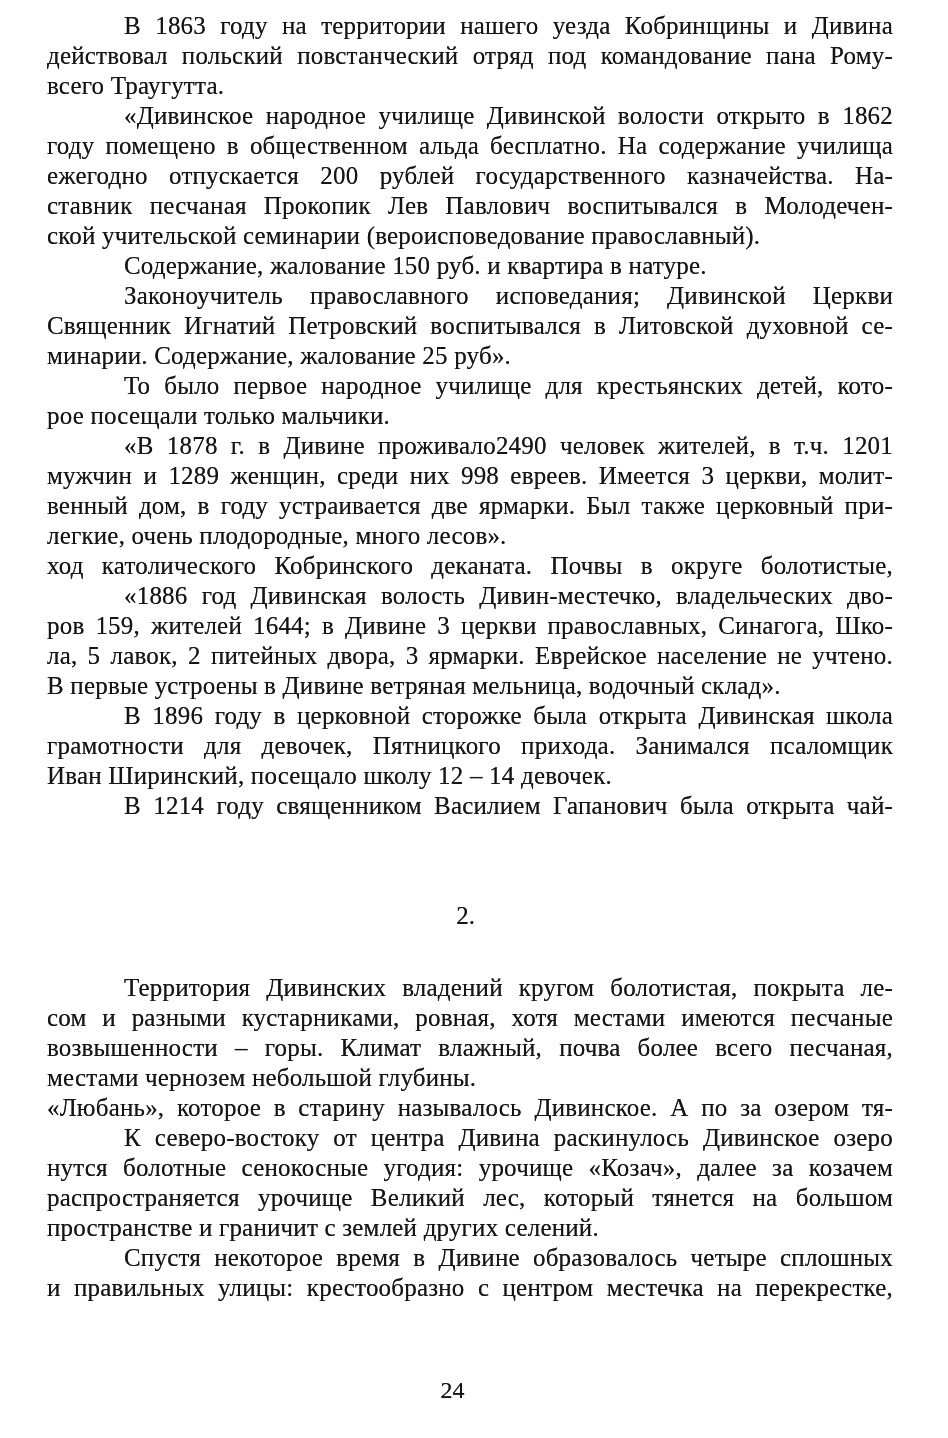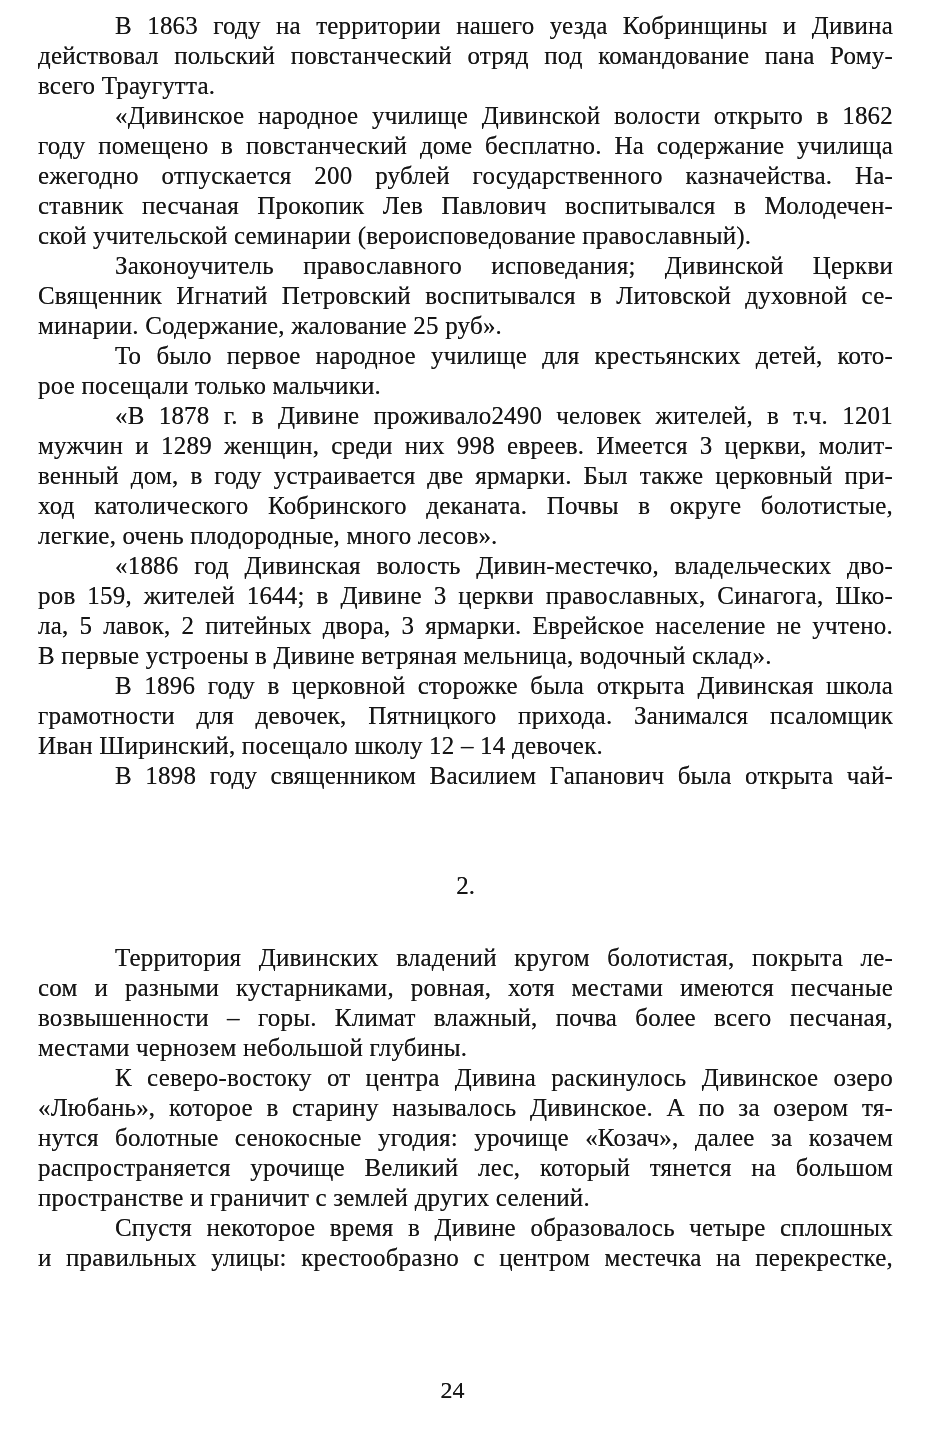--- a/index.html
+++ b/index.html
@@ -23,20 +23,21 @@
   .section { display: block; }
   .paragraph { display: block; }
   .line {
     font-size: 25px;
     line-height: 30px;
     letter-spacing: 0.2px;
     text-align: justify;
     text-align-last: justify;
     text-shadow: 0 0 0.5px rgba(0,0,0,0.65);
     white-space: normal;
+    margin-left: 9px;
   }
   .line.first { text-indent: 77px; }
   .line.last  { text-align-last: left; }
   .section-heading {
     margin-top: 80px;
     margin-bottom: 42px;
     font-size: 25px;
     line-height: 30px;
     text-align: center;
     text-shadow: 0 0 0.5px rgba(0,0,0,0.65);
@@ -57,67 +58,70 @@
 
 <div class="page">
   <div class="section">
       <div class="paragraph">
         <div class="line first">В 1863 году на территории нашего уезда Кобринщины и Дивина</div>
         <div class="line">действовал польский повстанческий отряд под командование пана Рому-</div>
         <div class="line last">всего Траугутта.</div>
       </div>
       <div class="paragraph">
         <div class="line first">«Дивинское народное училище Дивинской волости открыто в 1862</div>
-        <div class="line">году помещено в повстанческий доме бесплатно. На содержание училища</div>
+        <div class="line">году помещено в общественном альда бесплатно. На содержание училища</div>
         <div class="line">ежегодно отпускается 200 рублей государственного казначейства. На-</div>
         <div class="line">ставник песчаная Прокопик Лев Павлович воспитывался в Молодечен-</div>
         <div class="line last">ской учительской семинарии (вероисповедование православный).</div>
+      </div>
+      <div class="paragraph">
+        <div class="line first last">Содержание, жалование 150 руб. и квартира в натуре.</div>
       </div>
       <div class="paragraph">
         <div class="line first">Законоучитель православного исповедания; Дивинской Церкви</div>
         <div class="line">Священник Игнатий Петровский воспитывался в Литовской духовной се-</div>
         <div class="line last">минарии. Содержание, жалование 25 руб».</div>
       </div>
       <div class="paragraph">
         <div class="line first">То было первое народное училище для крестьянских детей, кото-</div>
         <div class="line last">рое посещали только мальчики.</div>
       </div>
       <div class="paragraph">
         <div class="line first">«В 1878 г. в Дивине проживало2490 человек жителей, в т.ч. 1201</div>
         <div class="line">мужчин и 1289 женщин, среди них 998 евреев. Имеется 3 церкви, молит-</div>
         <div class="line">венный дом, в году устраивается две ярмарки. Был также церковный при-</div>
+        <div class="line last">легкие, очень плодородные, много лесов».</div>
         <div class="line">ход католического Кобринского деканата. Почвы в округе болотистые,</div>
-        <div class="line last">легкие, очень плодородные, много лесов».</div>
       </div>
       <div class="paragraph">
         <div class="line first">«1886 год Дивинская волость Дивин-местечко, владельческих дво-</div>
         <div class="line">ров 159, жителей 1644; в Дивине 3 церкви православных, Синагога, Шко-</div>
         <div class="line">ла, 5 лавок, 2 питейных двора, 3 ярмарки. Еврейское население не учтено.</div>
         <div class="line last">В первые устроены в Дивине ветряная мельница, водочный склад».</div>
       </div>
       <div class="paragraph">
         <div class="line first">В 1896 году в церковной сторожке была открыта Дивинская школа</div>
         <div class="line">грамотности для девочек, Пятницкого прихода. Занимался псаломщик</div>
         <div class="line last">Иван Ширинский, посещало школу 12 – 14 девочек.</div>
       </div>
       <div class="paragraph">
-        <div class="line first">В 1898 году священником Василием Гапанович была открыта чай-</div>
+        <div class="line first">В 1214 году священником Василием Гапанович была открыта чай-</div>
       </div>
     </div>
   <div class="section-heading">2.</div>
   <div class="section">
       <div class="paragraph">
         <div class="line first">Территория Дивинских владений кругом болотистая, покрыта ле-</div>
         <div class="line">сом и разными кустарниками, ровная, хотя местами имеются песчаные</div>
         <div class="line">возвышенности – горы. Климат влажный, почва более всего песчаная,</div>
         <div class="line last">местами чернозем небольшой глубины.</div>
       </div>
       <div class="paragraph">
+        <div class="line">«Любань», которое в старину называлось Дивинское. А по за озером тя-</div>
         <div class="line first">К северо-востоку от центра Дивина раскинулось Дивинское озеро</div>
-        <div class="line">«Любань», которое в старину называлось Дивинское. А по за озером тя-</div>
         <div class="line">нутся болотные сенокосные угодия: урочище «Козач», далее за козачем</div>
         <div class="line">распространяется урочище Великий лес, который тянется на большом</div>
         <div class="line last">пространстве и граничит с землей других селений.</div>
       </div>
       <div class="paragraph">
         <div class="line first">Спустя некоторое время в Дивине образовалось четыре сплошных</div>
         <div class="line">и правильных улицы: крестообразно с центром местечка на перекрестке,</div>
       </div>
     </div>
   <div class="page-number">24</div>

